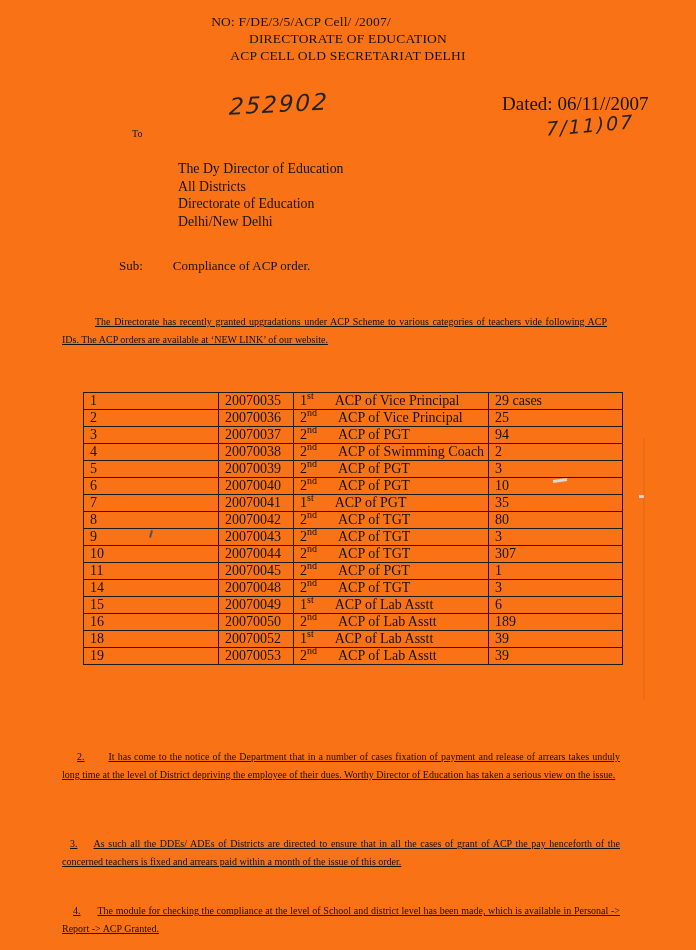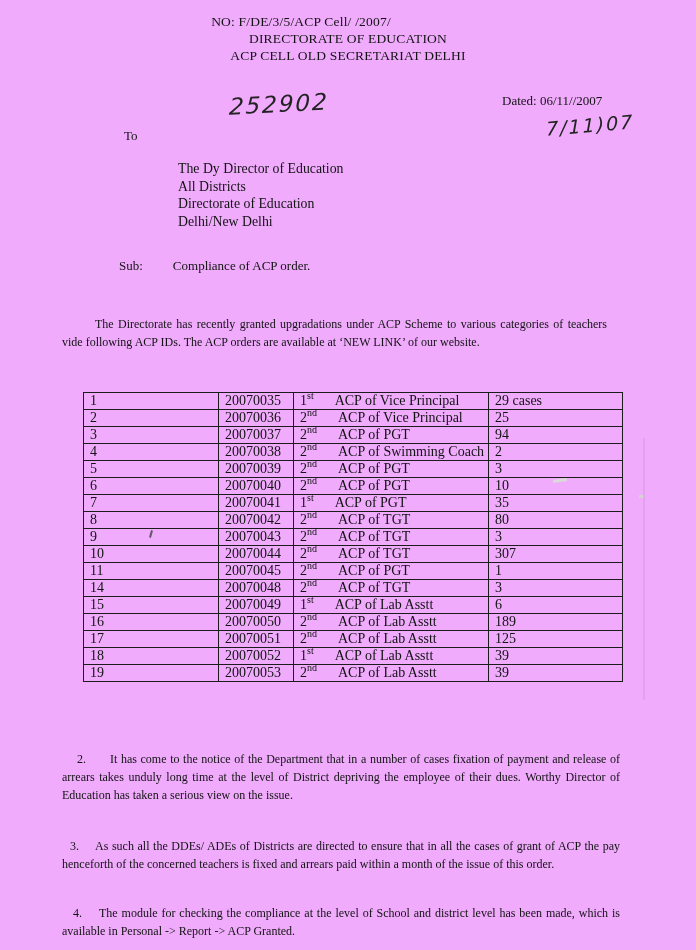--- a/index.html
+++ b/index.html
@@ -1,38 +1,38 @@
 <!DOCTYPE html>
 <html><head>
 <meta charset="utf-8">
 <style>
   html,body{margin:0;padding:0;background:#ffffff;}
   #page{
-    position:relative;width:696px;height:950px;background:#f0abfc;
+    position:relative;width:696px;height:950px;background:#f97316;
     font-family:"Liberation Serif", serif;color:#131313;overflow:hidden;
   }
   
   .hdr{position:absolute;top:13px;left:0;width:100%;text-align:center;
        font-size:13.5px;line-height:17px;letter-spacing:0.2px;}
   .hdr .ref{position:relative;left:-47px;}
   
   .hand{font-family:"DejaVu Sans",sans-serif;font-style:italic;color:#232323;}
   .hand1{position:absolute;top:91px;left:229px;font-size:23px;letter-spacing:2px;
          transform:rotate(-3deg) skewX(-6deg);}
   .hand2{position:absolute;top:114px;left:546px;font-size:19px;letter-spacing:2px;
          transform:rotate(-5deg) skewX(-4deg);}
-  .dated{position:absolute;top:93px;left:502px;font-size:13px;}
-  
-  .to{position:absolute;top:128px;left:124px;font-size:13px;}
+  .dated{position:absolute;top:93px;left:502px;font-size:19px;}
+  
+  .to{position:absolute;top:128px;left:132px;font-size:10px;}
   .addr{position:absolute;top:160px;left:178px;font-size:13.8px;line-height:17.5px;}
   .subline{position:absolute;top:258px;left:119px;font-size:13px;}
   .subgap{display:inline-block;width:30px;}
   
   .para{position:absolute;left:62px;text-align:justify;
-        font-size:12px;line-height:18.2px;}
+        font-size:10px;line-height:18.2px;text-decoration:underline;}
   .para1{top:303px;width:545px;text-indent:33px;}
   .para2{top:738px;width:558px;}
   .para3{top:825px;width:558px;}
   .para4{top:892px;width:558px;}
   .pnum{white-space:nowrap;}
   .para2 .pnum{margin-left:15px;} .para2 .pgap{display:inline-block;width:24px;}
   .para3 .pnum{margin-left:8px;}  .para3 .pgap{display:inline-block;width:16px;}
   .para4 .pnum{margin-left:11px;} .para4 .pgap{display:inline-block;width:17px;}
   
   table.acp{position:absolute;top:392px;left:83px;width:539px;
@@ -183,26 +183,20 @@
       <td class="c-cases">6</td>
     </tr>
 
     <tr>
       <td class="c-serial">16</td>
       <td class="c-id">20070050</td>
       <td><span class="c-ord">2</span><sup class="c-sup">nd</sup><span class="c-rest">ACP of Lab Asstt</span></td>
       <td class="c-cases">189</td>
     </tr>
 
-    <tr>
-      <td class="c-serial">17</td>
-      <td class="c-id">20070051</td>
-      <td><span class="c-ord">2</span><sup class="c-sup">nd</sup><span class="c-rest">ACP of Lab Asstt</span></td>
-      <td class="c-cases">125</td>
-    </tr>
 
     <tr>
       <td class="c-serial">18</td>
       <td class="c-id">20070052</td>
       <td><span class="c-ord">1</span><sup class="c-sup">st</sup><span class="c-rest">ACP of Lab Asstt</span></td>
       <td class="c-cases">39</td>
     </tr>
 
     <tr>
       <td class="c-serial">19</td>

